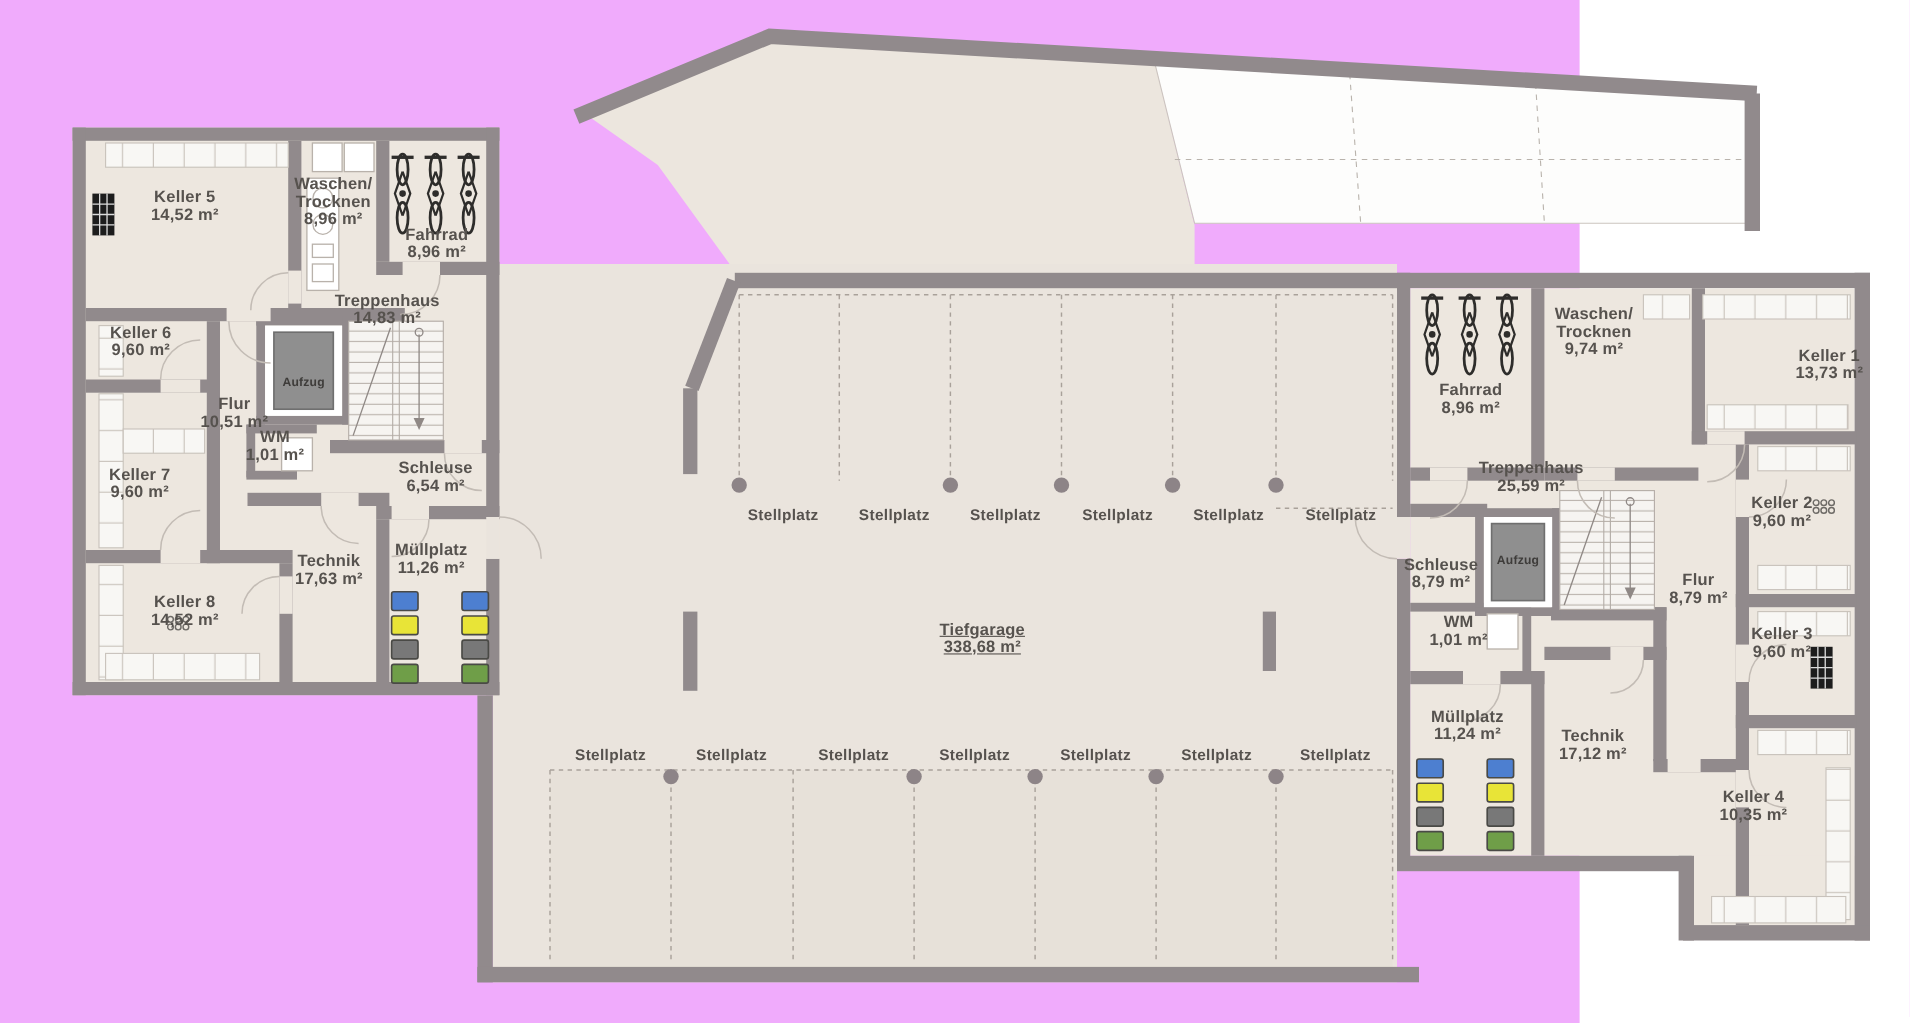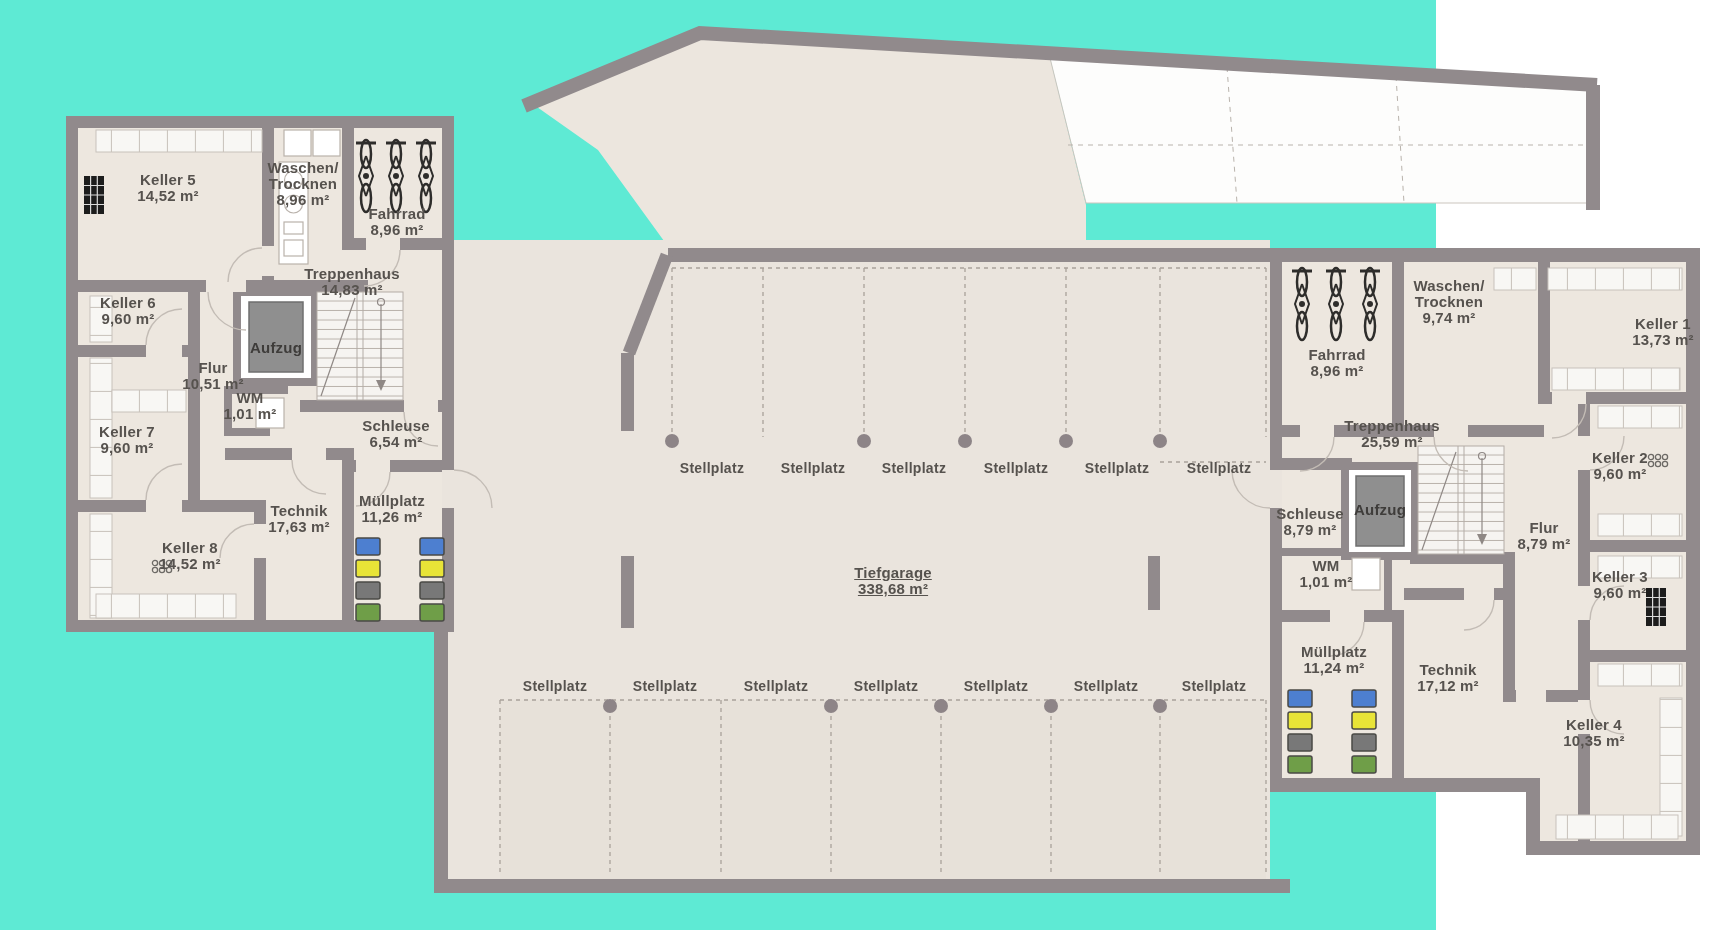--- a/index.html
+++ b/index.html
@@ -1,24 +1,24 @@
 <!DOCTYPE html>
 <html><head>
 <meta charset="utf-8">
 <style>
   html,body{margin:0;padding:0;background:#ffffff;width:1736px;height:930px;overflow:hidden;
     font-family:"Liberation Sans", sans-serif;}
-  #plan{position:relative;width:1436px;height:930px;background:#5eead4;}
+  #plan{position:relative;width:1436px;height:930px;background:#f0abfc;}
   #plan svg{position:absolute;left:0;top:0;}
   .lbl{position:absolute;transform:translateX(-50%);text-align:center;color:#56524e;
     font-size:15px;font-weight:700;line-height:16px;letter-spacing:.2px;white-space:nowrap;}
   .lbl span{display:block;}
   .stall{position:absolute;transform:translateX(-50%);color:#56524e;font-size:14px;
     font-weight:700;letter-spacing:.3px;white-space:nowrap;}
-  .lift{color:#3e3c3a;font-size:15px;font-weight:700;}
+  .lift{color:#3e3c3a;font-size:11px;font-weight:700;}
 </style>
 </head>
 <body>
 
 <div id="plan">
 <svg width="1736" height="930" viewBox="0 0 1736 930">
   <defs>
     <pattern id="shelfH" width="28" height="24" patternUnits="userSpaceOnUse">
       <rect width="28" height="24" fill="#f8f7f4"></rect>
       <path d="M27.5,0 V24" stroke="#ccc6bf" stroke-width="1.2"></path>
@@ -358,21 +358,21 @@
       <span>6,54 m²</span>
     </div>
 <div class="lbl" style="left:299px;top:503px;">
   <span>Technik</span>
       <span>17,63 m²</span>
     </div>
 <div class="lbl" style="left:392px;top:493px;">
   <span>Müllplatz</span>
       <span>11,26 m²</span>
     </div>
-<div class="lbl" style="left:190px;top:540px;">
+<div class="lbl" style="left:168px;top:540px;">
   <span>Keller 8</span>
       <span>14,52 m²</span>
     </div>
 
 <div class="lbl" style="left:893px;top:565px;text-decoration:underline;">
   <span>Tiefgarage</span>
       <span>338,68 m²</span>
     </div>
 
 <div class="stall" style="left:712px;top:460px;">Stellplatz</div>

